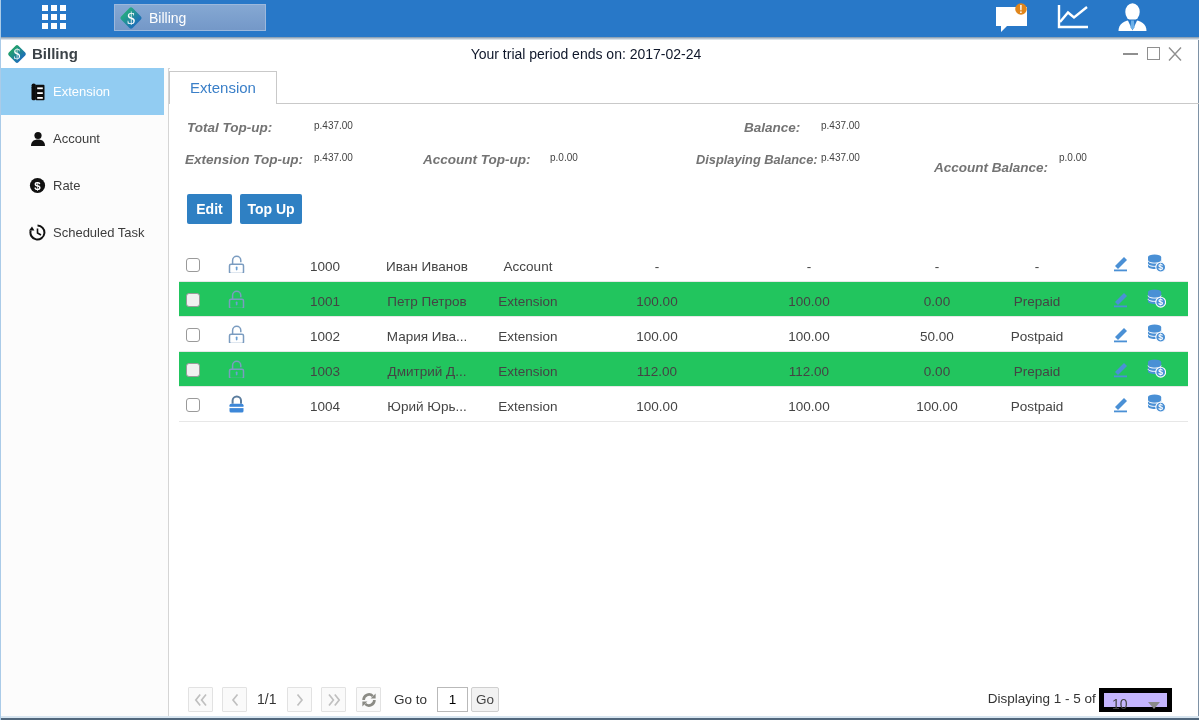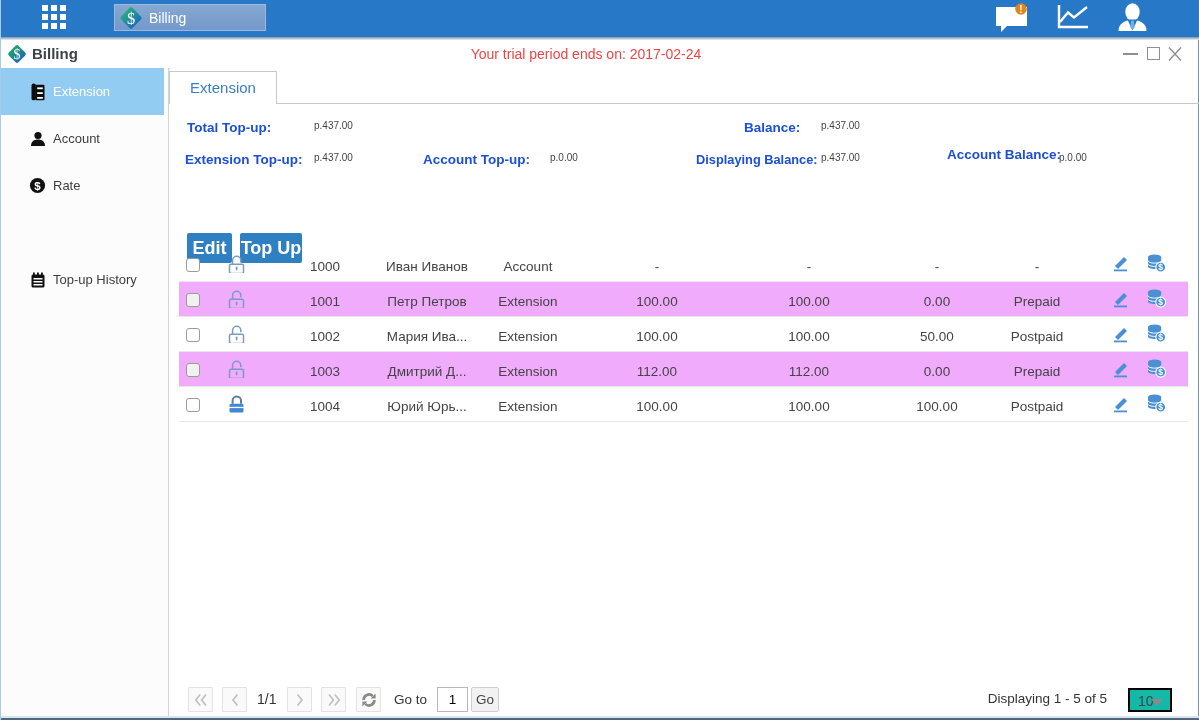--- a/index.html
+++ b/index.html
@@ -21,63 +21,63 @@
 #apptab .dia2 { width:24px; height:24px; margin-left:4px; position:relative; }
 #apptab span.t { color:#fff; font-size:14px; margin-left:6px; }
 .dia { width:20px; height:20px; position:relative; display:inline-block; }
 .dia svg { position:absolute; left:0; top:0; }
 
 .tbicon { position:absolute; top:4px; }
 
 #header { position:absolute; left:0; top:40px; width:1197px; height:29px; background:#fff; border-bottom:1px solid #d2d2d2; }
 #header .dia { position:absolute; left:6px; top:4px; }
 #htitle { position:absolute; left:31px; top:5px; font-size:15px; font-weight:bold; color:#3c4348; }
-#trial { position:absolute; left:0; top:6px; width:1170px; text-align:center; font-size:14px; color:#ef4444; }
+#trial { position:absolute; left:0; top:6px; width:1170px; text-align:center; font-size:14px; color:#0f172a; }
 #winctl { position:absolute; right:16px; top:0; height:28px; }
 
 #sidebar { position:absolute; left:0; top:68px; width:168px; height:650px; background:#fcfcfc; border-right:1px solid #d5d5d5; }
 .sitem { position:absolute; left:0; width:163px; height:47px; display:flex; align-items:center; }
 .sitem .ic { width:17px; height:17px; margin-left:28px; flex:none; display:flex; align-items:center; justify-content:center; }
 .sitem .tx { margin-left:7px; font-size:13px; color:#3d3d3d; }
 .sitem.sel { background:#92ccf2; }
 .sitem.sel .tx { color:#fff; }
 
 #content { position:absolute; left:169px; top:68px; width:1028px; height:648px; background:#fff; }
 
 #tabbar { position:absolute; left:0; top:0; width:1029px; height:36px; border-bottom:1px solid #c9c9c9; }
 #acttab { position:absolute; left:-1px; top:3px; width:108px; height:33px; background:#fff;
   border-top:1px solid #c9c9c9; border-right:1px solid #c9c9c9; border-left:1px solid #c9c9c9;
   z-index:2; text-align:center; line-height:31px; font-size:15px; color:#3a7fc8; }
 #tabbar:after { content:""; position:absolute; left:0; top:36px; }
 
-.lbl { position:absolute; font-size:13.5px; font-weight:bold; color:#1d4ed8; }
+.lbl { position:absolute; font-size:13.5px; font-weight:bold; color:#737373;font-style:italic; }
 .val { position:absolute; font-size:10px; color:#444; }
 
-.btn { position:absolute; top:126px; height:30px; background:#2f80c3; color:#fff; font-size:18px;
-  text-align:center; line-height:30px; border-radius:2px; font-weight:bold;margin-top:39px; }
+.btn { position:absolute; top:126px; height:30px; background:#2f80c3; color:#fff; font-size:14px;
+  text-align:center; line-height:30px; border-radius:2px; font-weight:bold; }
 
 #tbl { position:absolute; left:9px; top:178px; width:1009px; border-collapse:collapse; table-layout:fixed; }
 #tbl th { font-size:13.5px; font-weight:normal; color:#333; height:27px; border-top:1px solid #d8d8d8; border-bottom:1px solid #d8d8d8; text-align:center; }
 #tbl td { font-size:13.5px; color:#444; height:35px; padding-top:6px; border-bottom:1px solid #e7e7e7; text-align:center; white-space:nowrap; overflow:hidden; }
 #tbl td svg { position:relative; top:-3px; }
 #tbl .cb { position:relative; top:-2px; }
-#tbl tr.alt td { background:#f0abfc; }
+#tbl tr.alt td { background:#22c55e; }
 #tbl th:first-child, #tbl td:first-child { text-align:left; padding-left:7px; }
 #tbl th:last-child { padding-left:8px; }
 .cb { width:14px; height:14px; border:1px solid #9a9a9a; border-radius:3px; background:#fff; display:inline-block; vertical-align:middle; }
 tr.alt .cb { background:#f1f1f1; }
 .opicons { display:flex; justify-content:center; gap:16px; align-items:center; margin-left:8px; }
 
 #pager { position:absolute; left:0px; top:618px; width:1029px; height:32px; font-size:13.5px; color:#333; }
 .pbtn { position:absolute; top:1px; width:25px; height:25px; background:#fafafa; border:1px solid #e2e2e2; border-radius:1px;
   display:flex; align-items:center; justify-content:center; }
 #goinput { position:absolute; left:267px; top:1px; width:31px; height:25px; border:1px solid #b9b9b9; text-align:center; font-size:13.5px; font-family:"Liberation Sans",sans-serif; }
 #gobtn { position:absolute; left:301px; top:1px; width:28px; height:25px; background:#f2f2f2; border:1px solid #cfcfcf; border-radius:2px; text-align:center; line-height:24px; color:#444; }
 #disp { position:absolute; right:92px; top:5px; font-size:13.5px; color:#333;margin-left:41px; }
-#psize { position:absolute; right:27px; top:2px; width:44px; height:24px; border:2px solid #000000; background:#14b8a6; }
+#psize { position:absolute; right:27px; top:2px; width:73px; height:24px; border:5px solid #000000; background:#c4b5fd; }
 #psize b { position:absolute; left:8px; top:3px; font-weight:normal; font-size:14px; color:#444; }
 #psize i { position:absolute; right:7px; top:9px; width:0; height:0; border-left:6px solid transparent; border-right:6px solid transparent; border-top:7px solid #8a8a8a; }
 </style>
 </head>
 <body>
 <div id="page">
 
   <div id="topbar"></div>
   <div id="tbshadow"></div>
   <div id="topbar2" style="position:absolute;left:0;top:0;width:1199px;height:37px;">
@@ -173,51 +173,47 @@
     </div>
     <div class="sitem" style="top:94px">
       <span class="ic">
           <svg width="17" height="17" viewBox="0 0 17 17">
             <circle cx="8.5" cy="8.5" r="7.6" fill="#111"></circle>
             <text x="8.5" y="12.6" font-size="11.5" font-weight="bold" fill="#fff" text-anchor="middle" font-family="Liberation Sans">$</text>
           </svg>
         </span>
       <span class="tx">Rate</span>
     </div>
-    <div class="sitem" style="top:188px">
+    <div class="sitem" style="top:141px">
       <span class="ic">
-          <svg width="16" height="16" viewBox="0 0 16 16">
-            <rect x="1.5" y="2.5" width="13" height="13" rx="1.5" fill="#111"></rect>
-            <rect x="3" y="0.5" width="1.8" height="4" fill="#111"></rect>
-            <rect x="7" y="0.5" width="1.8" height="4" fill="#111"></rect>
-            <rect x="11" y="0.5" width="1.8" height="4" fill="#111"></rect>
-            <rect x="3.5" y="6" width="9" height="1.5" fill="#fff"></rect>
-            <rect x="3.5" y="9" width="9" height="1.5" fill="#fff"></rect>
-            <rect x="3.5" y="12" width="9" height="1.5" fill="#fff"></rect>
+          <svg width="17" height="17" viewBox="0 0 17 17">
+            <path d="M8.5 1.5 a7 7 0 1 1 -6.8 5" stroke="#111" stroke-width="2" fill="none"></path>
+            <path d="M0 6.5 l3-4 2.4 4z" fill="#111"></path>
+            <path d="M8.5 4.5 v4.5 l3.5 2" stroke="#111" stroke-width="1.6" fill="none"></path>
           </svg>
         </span>
-      <span class="tx">Top-up History</span>
+      <span class="tx">Scheduled Task</span>
     </div>
   </div>
 
   <div id="content">
     <div id="tabbar">
         <div id="acttab">Extension</div>
       </div>
     <div class="lbl" style="left:17px; top:52px;">Total Top-up:</div>
     <div class="val" style="left:144px; top:52px;">p.437.00</div>
     <div class="lbl" style="left:526px; top:52px;padding-left:48px;">Balance:</div>
     <div class="val" style="left:651px; top:52px;">p.437.00</div>
     <div class="lbl" style="left:15px; top:84px;">Extension Top-up:</div>
     <div class="val" style="left:144px; top:84px;">p.437.00</div>
     <div class="lbl" style="left:253px; top:84px;">Account Top-up:</div>
     <div class="val" style="left:380px; top:84px;">p.0.00</div>
     <div class="lbl" style="left:526px; top:84px; font-size:12.8px;">Displaying Balance:</div>
     <div class="val" style="left:651px; top:84px;">p.437.00</div>
-    <div class="lbl" style="left:764px; top:79px;margin-left:13px;">Account Balance:</div>
+    <div class="lbl" style="left:764px; top:92px;">Account Balance:</div>
     <div class="val" style="left:889px; top:84px;">p.0.00</div>
     <div class="btn" style="left:17px; width:45px;">Edit</div>
     <div class="btn" style="left:70px; width:62px;">Top Up</div>
     <table id="tbl">
       <colgroup>
         <col style="width:21px">
           <col style="width:73px">
           <col style="width:104px">
           <col style="width:100px">
           <col style="width:102px">

